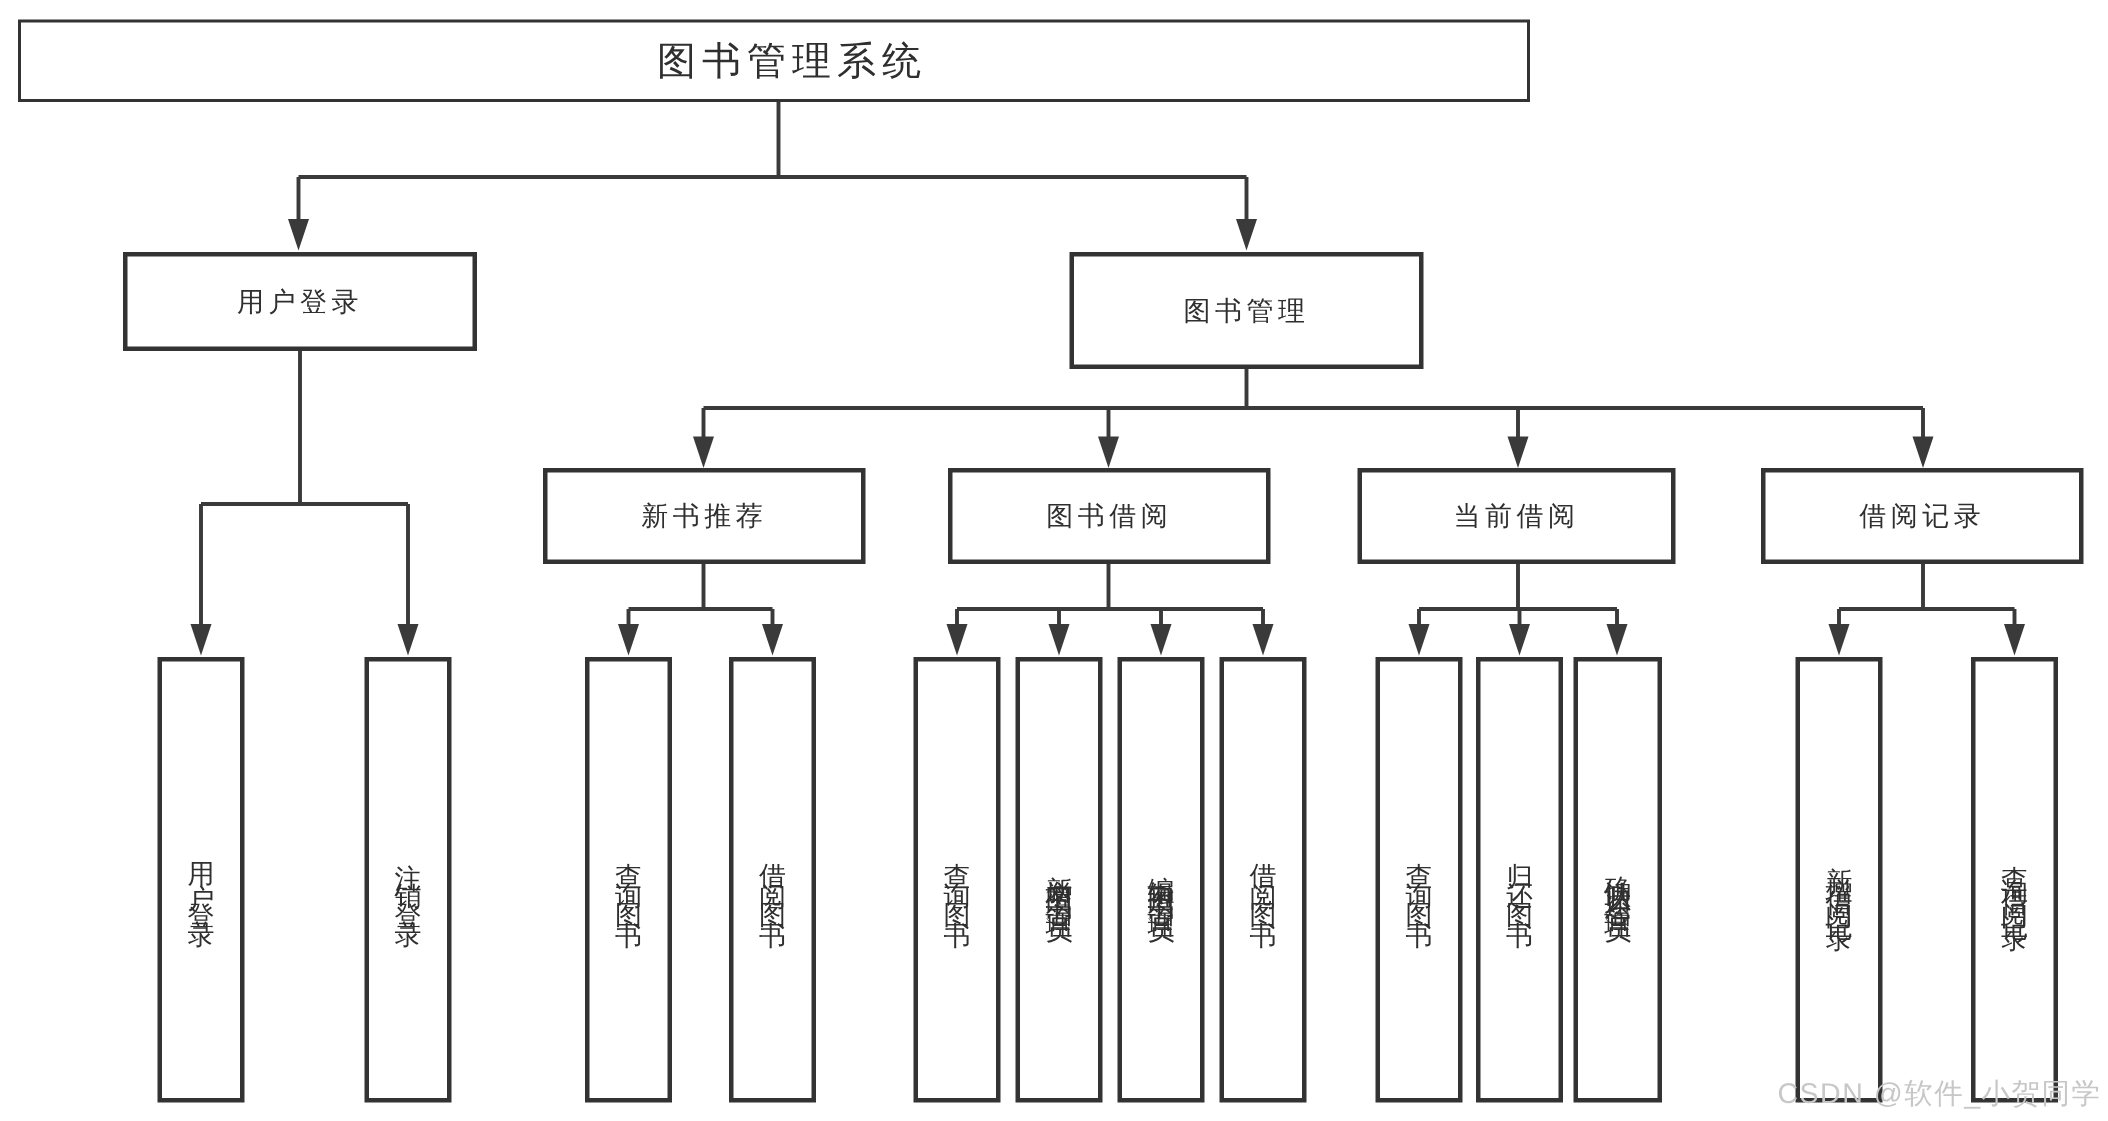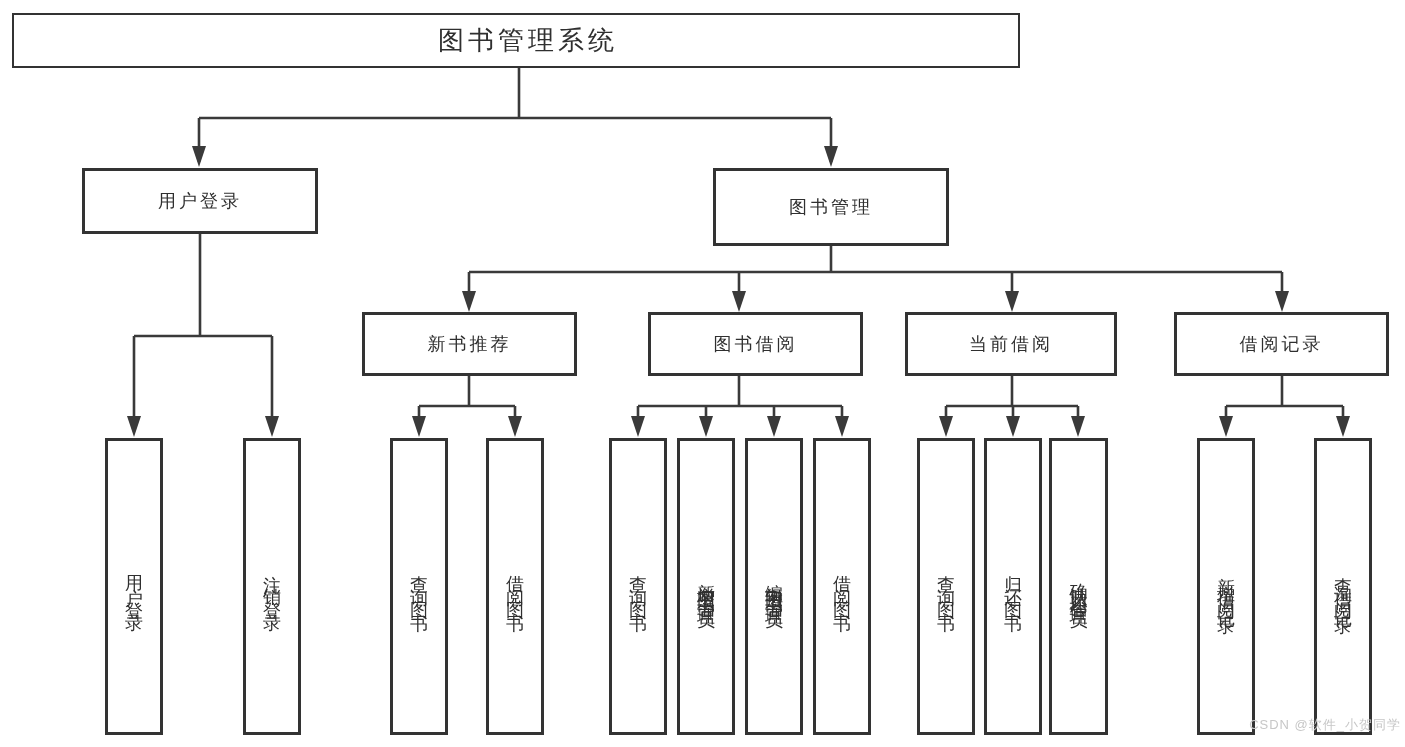--- a/index.html
+++ b/index.html
@@ -36,21 +36,21 @@
   .node.leaf{top:438px;width:58px;height:297px;}
   .leaf-label{
     writing-mode:vertical-rl;   
     display:block;
     max-height:287px;
     line-height:1;
   }
   .watermark{
     position:absolute;
     top:716px;right:4px;
-    font-size:13px;
+    font-size:19px;
     letter-spacing:1px;
     color:var(--wm);
     white-space:nowrap;
   }
 </style>
 </head>
 <body>
 
 <div class="canvas">
 
@@ -89,21 +89,21 @@
     <polygon points="1219,416 1233,416 1226,437"></polygon>
     <polygon points="1336,416 1350,416 1343,437"></polygon>
   </svg>
 
   <div class="node root" style="left:12px;top:13px;width:1008px;height:55px;">图书管理系统</div>
 
   <div class="node" style="left:82px;top:168px;width:236px;height:66px;">用户登录</div>
   <div class="node" style="left:713px;top:168px;width:236px;height:78px;">图书管理</div>
 
   <div class="node" style="left:362px;top:312px;width:215px;height:64px;">新书推荐</div>
-  <div class="node" style="left:632px;top:312px;width:215px;height:64px;margin-left:16px;">图书借阅</div>
+  <div class="node" style="left:632px;top:312px;width:215px;height:64px;">图书借阅</div>
   <div class="node" style="left:905px;top:312px;width:212px;height:64px;">当前借阅</div>
   <div class="node" style="left:1174px;top:312px;width:215px;height:64px;">借阅记录</div>
 
   <div class="node leaf" style="left:105px;">
     <span class="leaf-label" style="letter-spacing: 13px;">用户登录</span>
   </div>
   <div class="node leaf" style="left:243px;">
     <span class="leaf-label" style="letter-spacing: 13px;">注销登录</span>
   </div>
 

